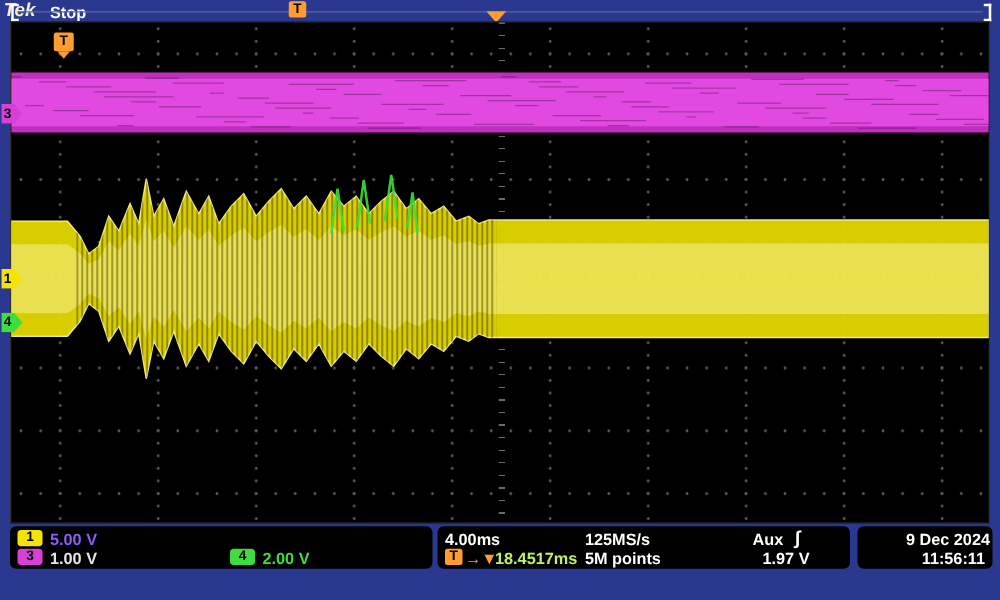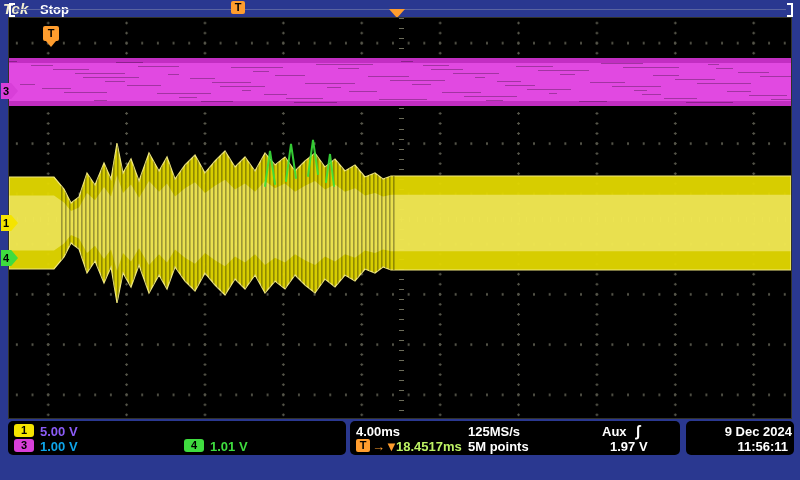--- a/index.html
+++ b/index.html
@@ -50,21 +50,21 @@
     color:#fff;font-size:13px;font-weight:bold;}
   .rbox1{left:8px;width:338px;}
   .rbox2{left:350px;width:330px;}
   .rbox3{left:686px;width:108px;text-align:right;}
   .rbox span{position:absolute;white-space:nowrap;}
   .badge{width:20px;height:13px;border-radius:3px;color:#000;text-align:center;
     font-size:11px;line-height:13px;font-weight:bold;}
   .b-ch1{left:6px;top:3px;background:#f5e400;}
   .v-ch1{left:32px;top:3px;color:#8b5cf6;}
   .b-ch3{left:6px;top:18px;background:#d83fd8;}
-  .v-ch3{left:32px;top:18px;color:#0ea5e9;}
+  .v-ch3{left:32px;top:18px;color:#e5e5e5;}
   .b-ch4{left:176px;top:18px;background:#3fdc3f;}
   .v-ch4{left:202px;top:18px;color:#3fdc3f;}
 
   .tb{left:6px;top:3px;}
   .sr{left:118px;top:3px;}
   .aux-label{left:252px;top:3px;}
   .aux-slope{left:286px;top:1px;font-size:15px;}
   .b-trig{left:6px;top:18px;width:14px;height:13px;border-radius:2px;background:#ff9d2e;
     color:#000;text-align:center;font-size:11px;line-height:13px;}
   .trig-arrows{left:22px;top:18px;color:#ff9d2e;}
@@ -189,21 +189,21 @@
     <div class="chmark m-ch1">1</div>
     <div class="chmark m-ch4">4</div>
   </div>
 
   <div class="rbox rbox1">
     <span class="badge b-ch1">1</span>
     <span class="v-ch1">5.00 V</span>
     <span class="badge b-ch3">3</span>
     <span class="v-ch3">1.00 V</span>
     <span class="badge b-ch4">4</span>
-    <span class="v-ch4">1.01 V</span>
+    <span class="v-ch4">2.00 V</span>
   </div>
 
   <div class="rbox rbox2">
     <span class="tb">4.00ms</span>
     <span class="sr">125MS/s</span>
     <span class="aux-label">Aux</span>
     <span class="aux-slope">∫</span>
     <span class="badge b-trig">T</span>
     <span class="trig-arrows">→▼</span>
     <span class="trig-delay">18.4517ms</span>

